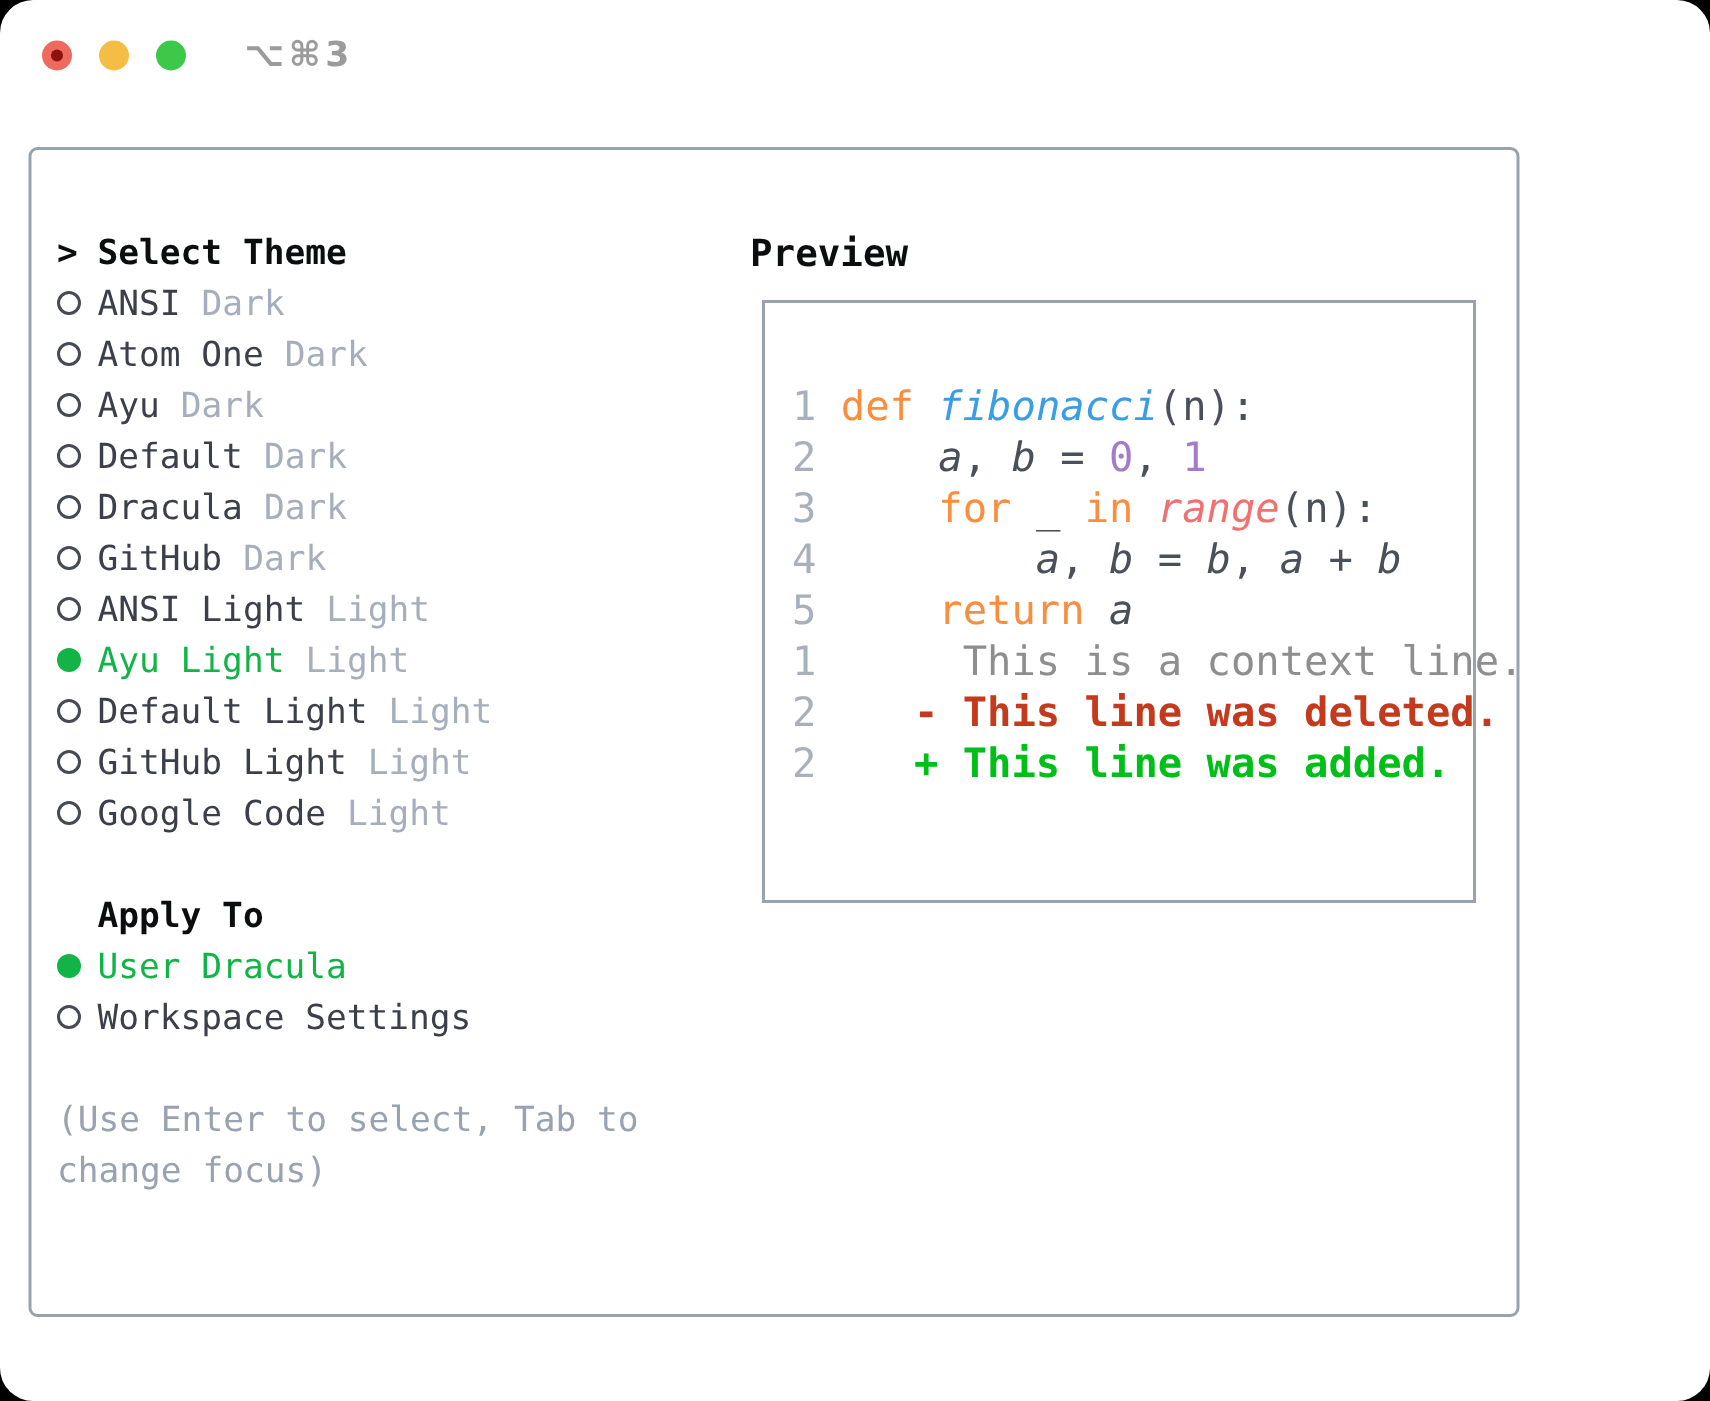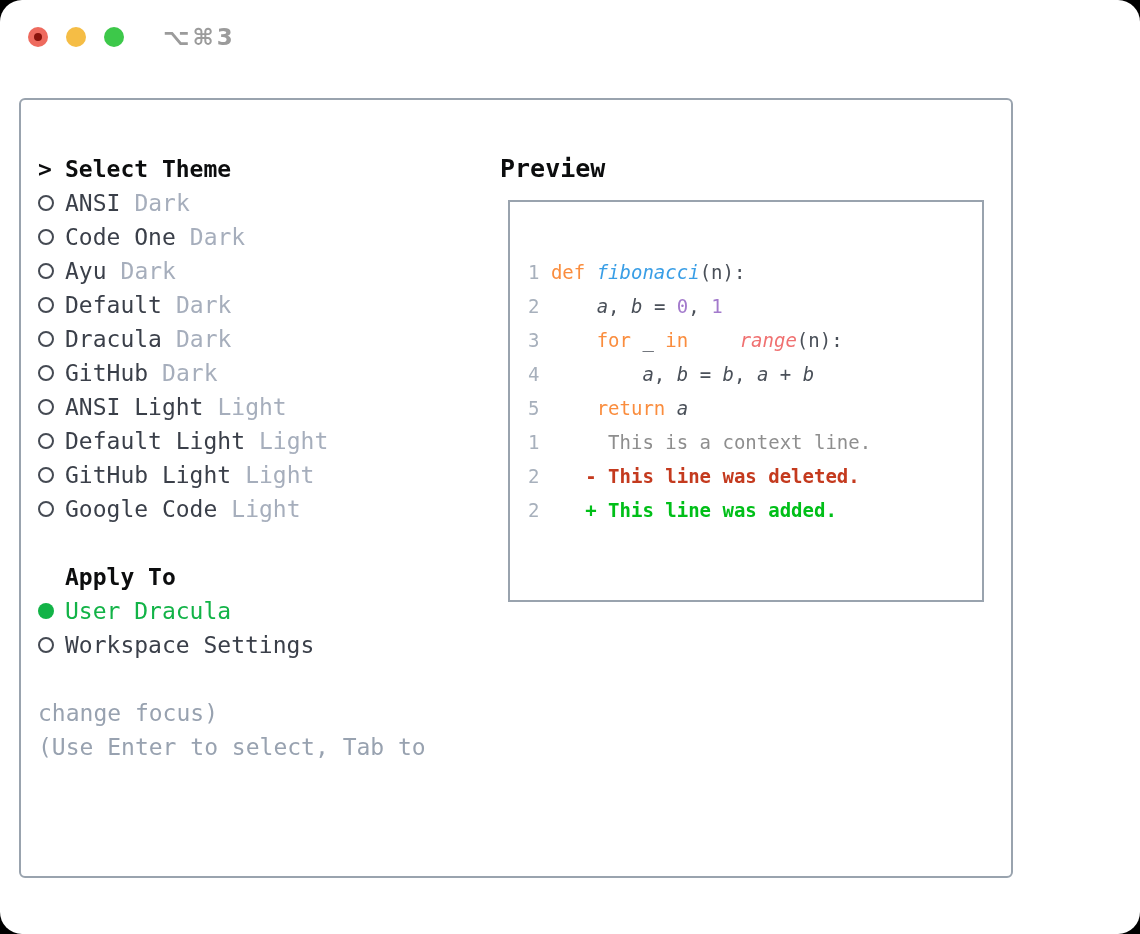--- a/index.html
+++ b/index.html
@@ -56,27 +56,27 @@
   .preview-title {
     position: absolute; left: 479px; top: 52px;
     font-size: 25px; line-height: 34px; font-weight: bold; color: var(--heading);
   }
   .preview-box {
     position: absolute; left: 487px; top: 100px;
     width: 472px; height: 398px;
     border: 2px solid var(--border);
     background: #fff;
   }
-  .code { position: absolute; left: 18px; top: 53px; font-size: 19px; }
+  .code { position: absolute; left: 18px; top: 53px; font-size: 27px; }
   .codeline { height: 34px; line-height: 34px; white-space: pre; }
   .diff { }
   .ln { color: var(--ln); }
   .k  { color: var(--kw); }
   .f  { color: var(--fn); font-style: italic; }
-  .b  { color: var(--bi); font-style: italic; margin-left: 40px; }
+  .b  { color: var(--bi); font-style: italic; }
   .n  { color: var(--num); }
   .p  { color: var(--code); }
   .i  { color: var(--code); font-style: italic; }
   .cx { color: var(--ctx); }
   .dl { color: var(--del); font-weight: bold; }
   .ad { color: var(--add); font-weight: bold; }
 </style>
 </head>
 <body>
 
@@ -91,45 +91,46 @@
     <span class="shortcut">⌥⌘3</span>
   </div>
 
   <div class="panel">
 
     <div class="left-col">
       <div class="row"><span class="bullet caret">&gt;</span><span class="title">Select Theme</span></div>
 
       <div id="theme-list">
           <div class="row"><span class="bullet"><span class="circle"></span></span><span class="name">ANSI</span><span class="tag">Dark</span></div>
-          <div class="row"><span class="bullet"><span class="circle"></span></span><span class="name">Code One</span><span class="tag">Dark</span></div>
+          <div class="row"><span class="bullet"><span class="circle"></span></span><span class="name">Atom One</span><span class="tag">Dark</span></div>
           <div class="row"><span class="bullet"><span class="circle"></span></span><span class="name">Ayu</span><span class="tag">Dark</span></div>
           <div class="row"><span class="bullet"><span class="circle"></span></span><span class="name">Default</span><span class="tag">Dark</span></div>
           <div class="row"><span class="bullet"><span class="circle"></span></span><span class="name">Dracula</span><span class="tag">Dark</span></div>
           <div class="row"><span class="bullet"><span class="circle"></span></span><span class="name">GitHub</span><span class="tag">Dark</span></div>
           <div class="row"><span class="bullet"><span class="circle"></span></span><span class="name">ANSI Light</span><span class="tag">Light</span></div>
+          <div class="row"><span class="bullet"><span class="circle sel"></span></span><span class="name sel">Ayu Light</span><span class="tag">Light</span></div>
           <div class="row"><span class="bullet"><span class="circle"></span></span><span class="name">Default Light</span><span class="tag">Light</span></div>
           <div class="row"><span class="bullet"><span class="circle"></span></span><span class="name">GitHub Light</span><span class="tag">Light</span></div>
           <div class="row"><span class="bullet"><span class="circle"></span></span><span class="name">Google Code</span><span class="tag">Light</span></div>
         </div>
 
       <div class="row"></div>
 
       <div class="row"><span class="bullet"></span><span class="apply-title">Apply To</span></div>
 
       <div id="apply-list">
           <div class="row"><span class="bullet"><span class="circle sel"></span></span><span class="name sel">User Dracula</span></div>
           <div class="row"><span class="bullet"><span class="circle"></span></span><span class="name">Workspace Settings</span></div>
         </div>
 
       <div class="row"></div>
 
       <div class="hint">
+        <div class="row">(Use Enter to select, Tab to</div>
         <div class="row">change focus)</div>
-        <div class="row">(Use Enter to select, Tab to</div>
       </div>
     </div>
 
     <div class="preview-title">Preview</div>
 
     <div class="preview-box">
       <div class="code">
         <div id="code-block">
             <div class="codeline"><span class="ln">1 </span><span class="k">def</span><span class="p"> </span><span class="f">fibonacci</span><span class="p">(n):</span></div>
             <div class="codeline"><span class="ln">2</span><span class="p">     </span><span class="i">a</span><span class="p">, </span><span class="i">b</span><span class="p"> = </span><span class="n">0</span><span class="p">, </span><span class="n">1</span></div>

